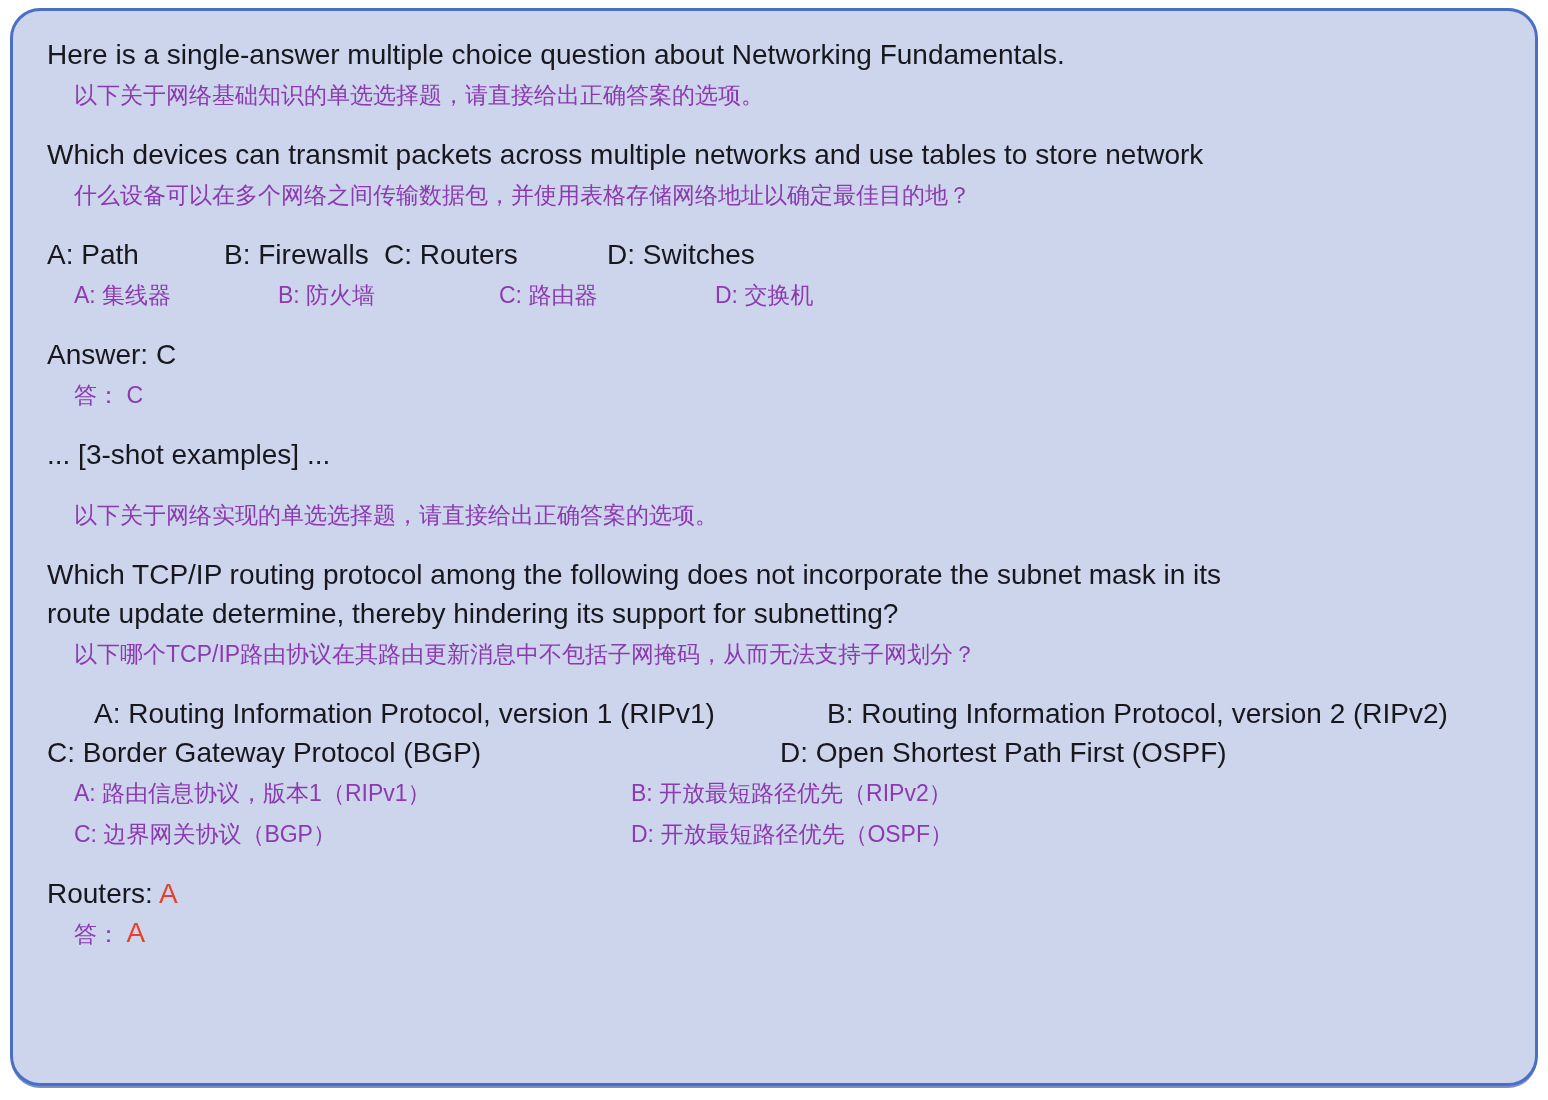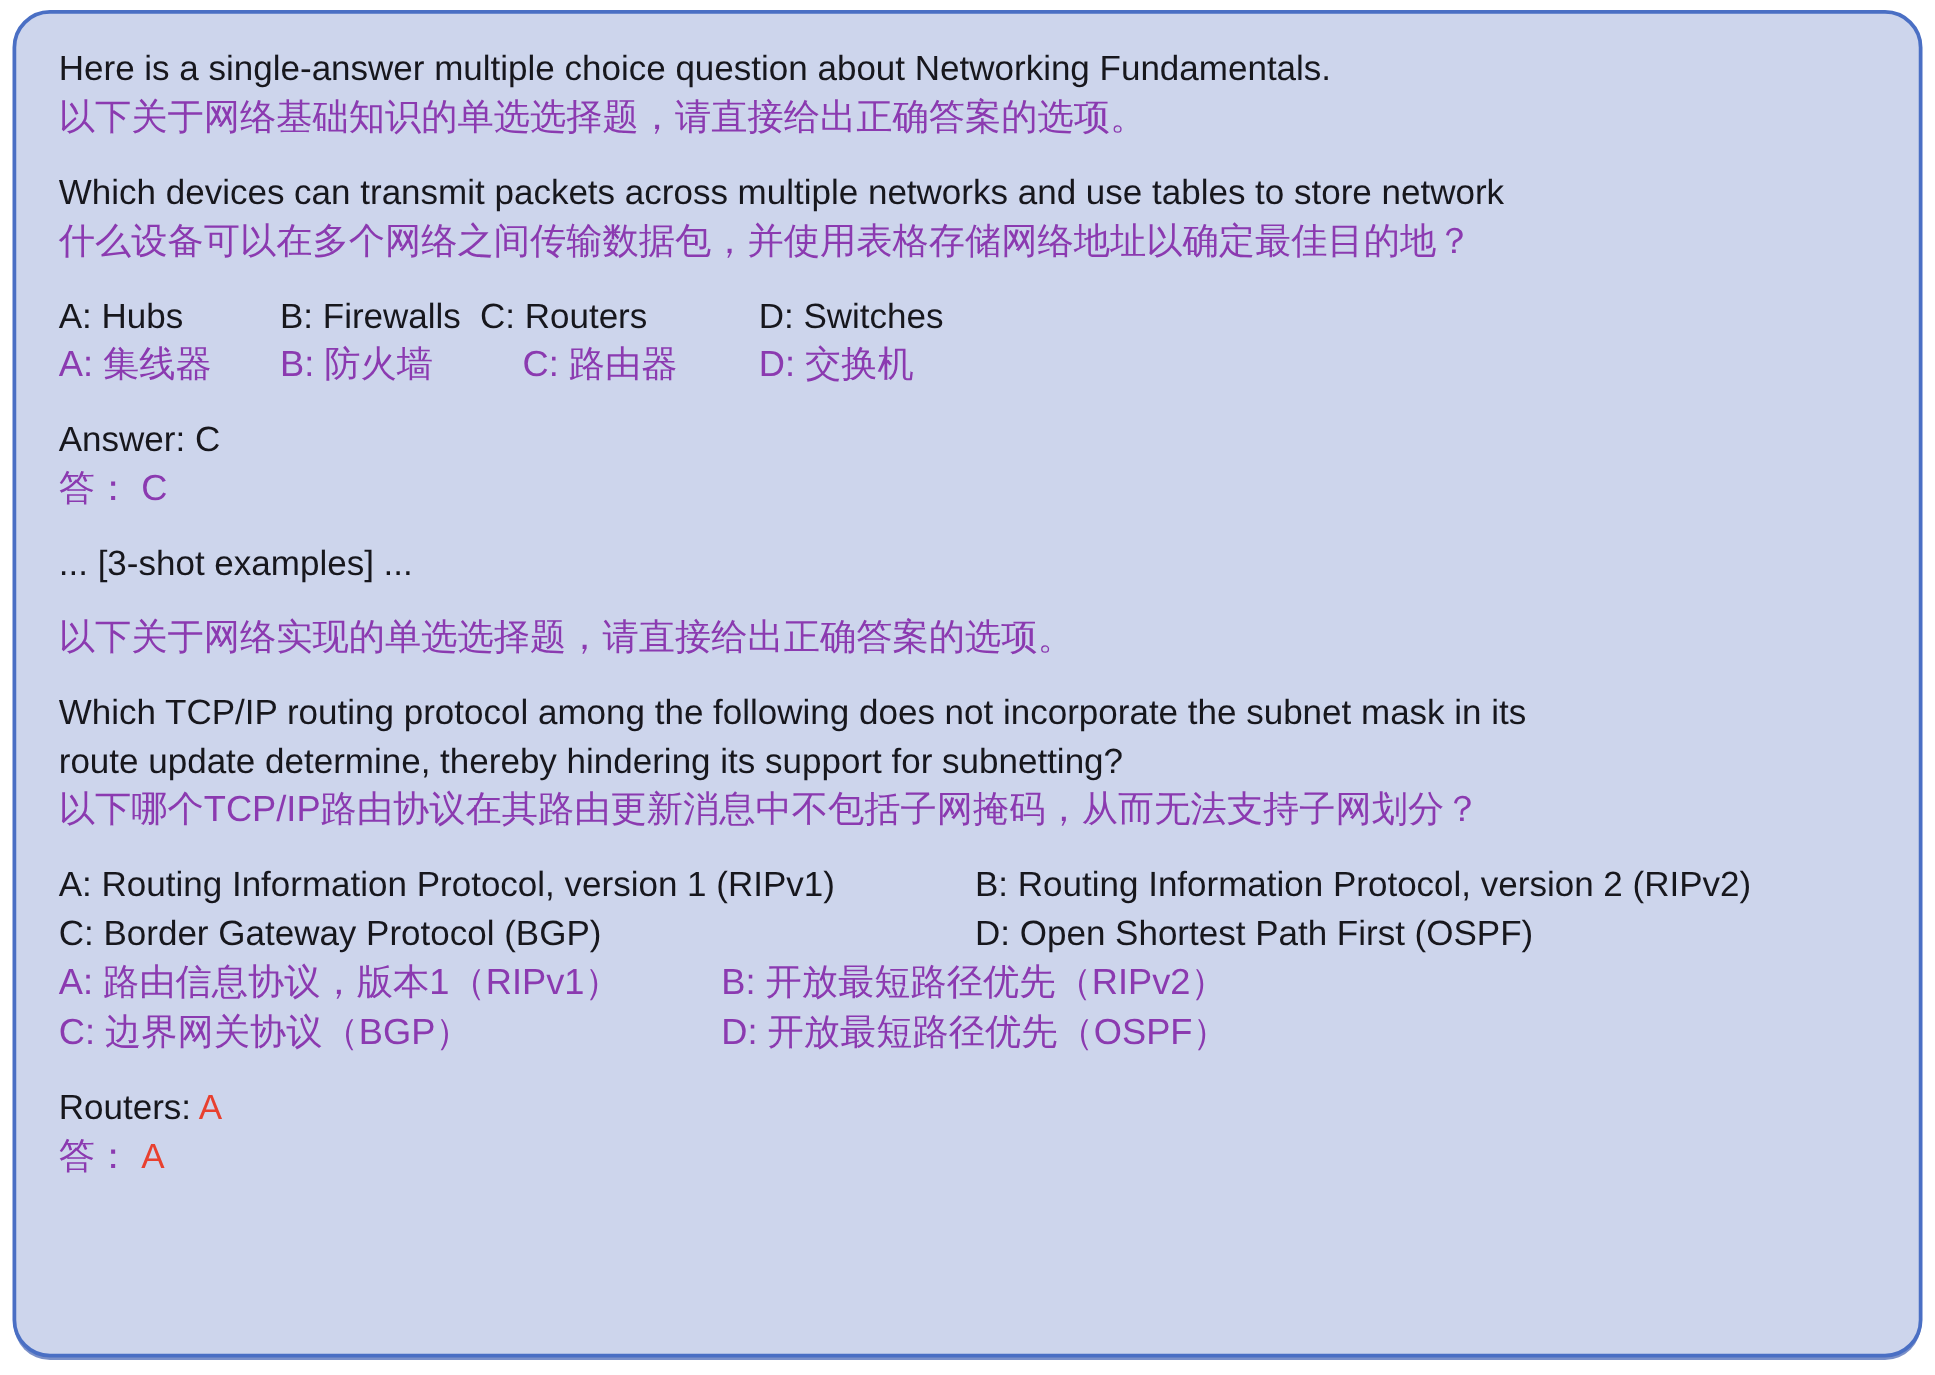--- a/index.html
+++ b/index.html
@@ -21,58 +21,58 @@
     padding:24px 28px 28px 34px;
     overflow:hidden;
     box-shadow:0 3px 0 -1px rgba(52,84,170,0.65);
   }
   .block{margin-bottom:20px;}
   .block:last-child{margin-bottom:0;}
   .line{font-size:28px;line-height:39px;white-space:nowrap;}
   .seg{color:var(--text);}
   .seg.col{display:inline-block;vertical-align:bottom;}
   .en{color:var(--text);}
-  .zh{color:var(--zh);font-size:29px;}
+  .zh{color:var(--zh);font-size:23px;margin-left:27px;}
   .red{color:var(--red);}
   .bold{font-weight:400;}
 </style>
 </head>
 <body>
 
 <div class="panel">
   <div id="prompt-content">
       <div class="block">
         <div class="line"><span class="seg en">Here is a single-answer multiple choice question about Networking Fundamentals.</span></div>
         <div class="line"><span class="seg zh">以下关于网络基础知识的单选选择题，请直接给出正确答案的选项。</span></div>
       </div>
       <div class="block">
         <div class="line"><span class="seg en">Which devices can transmit packets across multiple networks and use tables to store network</span></div>
         <div class="line"><span class="seg zh">什么设备可以在多个网络之间传输数据包，并使用表格存储网络地址以确定最佳目的地？</span></div>
       </div>
       <div class="block">
-        <div class="line"><span class="seg en col" style="width: 177px;">A: Hubs</span><span class="seg en col" style="width: 160px;">B: Firewalls</span><span class="seg en col" style="width: 223px;">C: Routers</span><span class="seg en">D: Switches</span></div>
+        <div class="line"><span class="seg en col" style="width: 177px;">A: Path</span><span class="seg en col" style="width: 160px;">B: Firewalls</span><span class="seg en col" style="width: 223px;">C: Routers</span><span class="seg en">D: Switches</span></div>
         <div class="line"><span class="seg zh col" style="width: 177px;">A: 集线器</span><span class="seg zh col" style="width: 194px;">B: 防火墙</span><span class="seg zh col" style="width: 189px;">C: 路由器</span><span class="seg zh">D: 交换机</span></div>
       </div>
       <div class="block">
         <div class="line"><span class="seg en">Answer: C</span></div>
         <div class="line"><span class="seg zh">答： C</span></div>
       </div>
       <div class="block">
         <div class="line"><span class="seg en bold">... [3-shot examples] ...</span></div>
       </div>
       <div class="block">
         <div class="line"><span class="seg zh">以下关于网络实现的单选选择题，请直接给出正确答案的选项。</span></div>
       </div>
       <div class="block">
         <div class="line"><span class="seg en">Which TCP/IP routing protocol among the following does not incorporate the subnet mask in its</span></div>
         <div class="line"><span class="seg en">route update determine, thereby hindering its support for subnetting?</span></div>
         <div class="line"><span class="seg zh">以下哪个TCP/IP路由协议在其路由更新消息中不包括子网掩码，从而无法支持子网划分？</span></div>
       </div>
       <div class="block">
-        <div class="line"><span class="seg en col" style="width: 733px;">A: Routing Information Protocol, version 1 (RIPv1)</span><span class="seg en">B: Routing Information Protocol, version 2 (RIPv2)</span></div>
+        <div class="line"><span class="seg en col" style="width: 733px; margin-left: 47px;">A: Routing Information Protocol, version 1 (RIPv1)</span><span class="seg en">B: Routing Information Protocol, version 2 (RIPv2)</span></div>
         <div class="line"><span class="seg en col" style="width: 733px;">C: Border Gateway Protocol (BGP)</span><span class="seg en">D: Open Shortest Path First (OSPF)</span></div>
         <div class="line"><span class="seg zh col" style="width: 530px;">A: 路由信息协议，版本1（RIPv1）</span><span class="seg zh">B: 开放最短路径优先（RIPv2）</span></div>
         <div class="line"><span class="seg zh col" style="width: 530px;">C: 边界网关协议（BGP）</span><span class="seg zh">D: 开放最短路径优先（OSPF）</span></div>
       </div>
       <div class="block">
         <div class="line"><span class="seg en">Routers: </span><span class="seg red">A</span></div>
         <div class="line"><span class="seg zh">答： </span><span class="seg red">A</span></div>
       </div>
     </div>
 </div>

